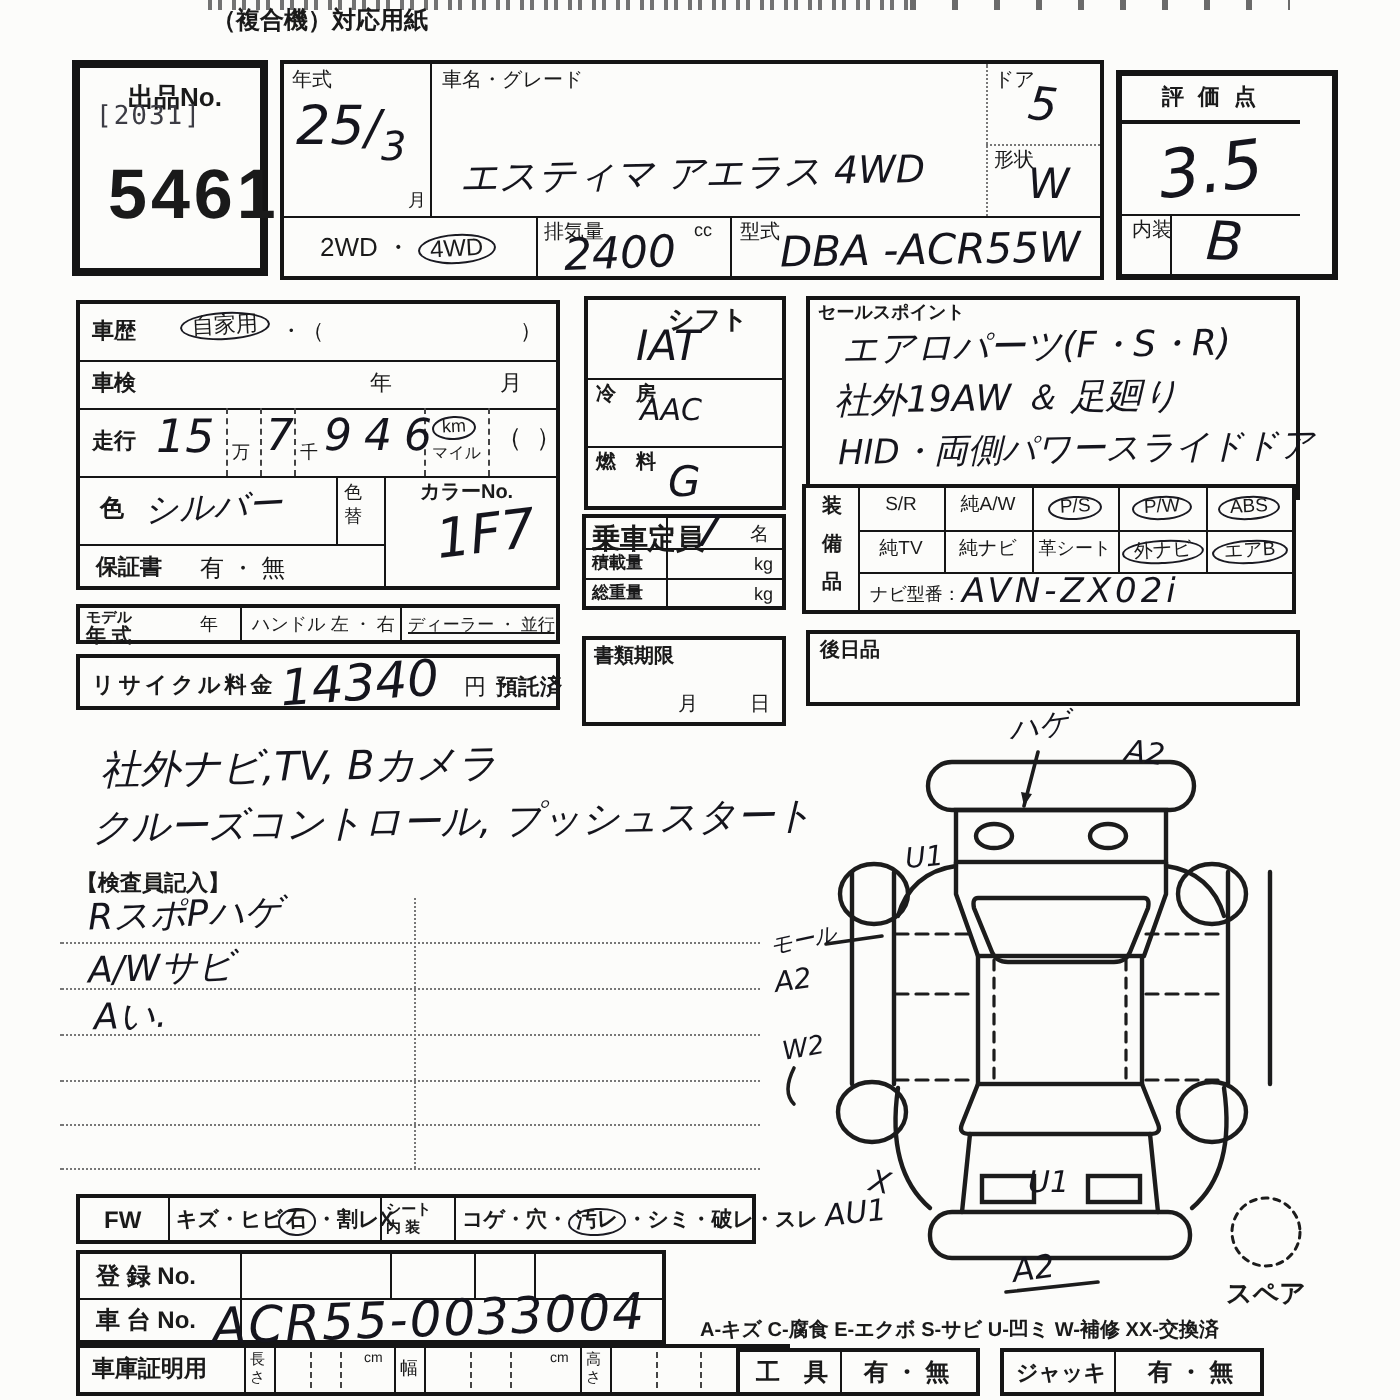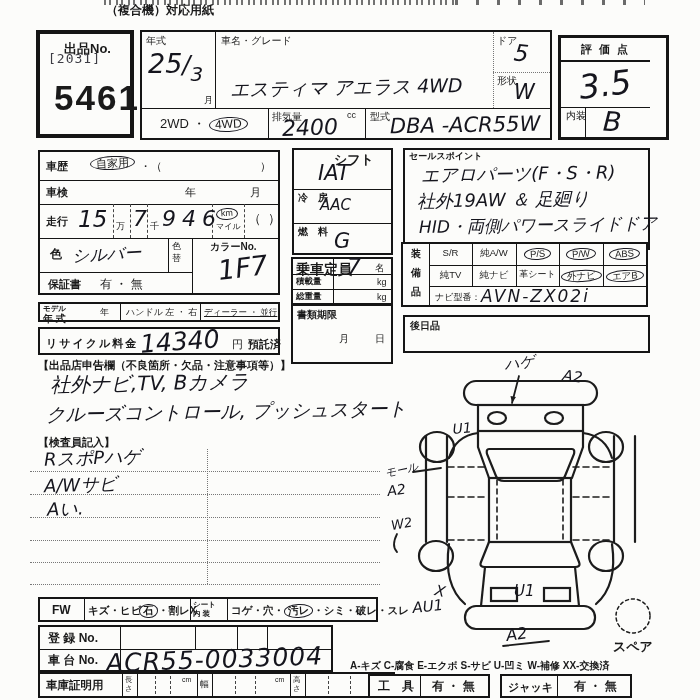--- a/index.html
+++ b/index.html
@@ -136,21 +136,20 @@
     <div class="lbl" style="left:164px;top:4px;font-size:8.5px;text-decoration:underline;">ディーラー ・ 並行</div>
   </div>
 
   <div class="box" style="left:38px;top:327px;width:242px;height:28px;">
     <div class="lbl b" style="left:6px;top:8px;font-size:11px;letter-spacing:2px;">リサイクル料金</div>
     <div class="hw" style="left:100px;top:0;font-size:25px;transform:rotate(-4deg);">14340</div>
     <div class="lbl" style="left:192px;top:9px;font-size:11px;">円</div>
     <div class="lbl b" style="left:208px;top:9px;font-size:11px;">預託済</div>
   </div>
 
-  <div class="lbl b" style="left:38px;top:359px;font-size:11px;">【出品店申告欄（不良箇所・欠品・注意事項等）】</div>
   <div class="hw" style="left:50px;top:373px;font-size:20px;transform:rotate(-1deg);">社外ナビ,TV, Bカメラ</div>
   <div class="hw" style="left:46px;top:402px;font-size:19px;transform:rotate(-1deg);">クルーズコントロール, プッシュスタート</div>
 
   <div class="lbl b" style="left:38px;top:436px;font-size:11px;">【検査員記入】</div>
   <div class="hw" style="left:44px;top:449px;font-size:18px;transform:rotate(-2deg);">RスポPハゲ</div>
   <div class="hw" style="left:44px;top:476px;font-size:18px;transform:rotate(-2deg);">A/Wサビ</div>
   <div class="hw" style="left:47px;top:500px;font-size:18px;transform:rotate(-2deg);">Aい.</div>
   <div class="hl hdot" style="left:30px;top:471px;width:350px;"></div>
   <div class="hl hdot" style="left:30px;top:494px;width:350px;"></div>
   <div class="hl hdot" style="left:30px;top:517px;width:350px;"></div>
@@ -176,21 +175,21 @@
     <div class="vl" style="left:40px;top:0;height:44px;"></div>
     <div class="lbl b" style="left:3px;top:3px;font-size:14px;">乗車定員</div>
     <div class="lbl b" style="left:3px;top:18px;font-size:8.5px;">積載量</div>
     <div class="lbl b" style="left:3px;top:33px;font-size:8.5px;">総重量</div>
     <div class="hw" style="left:54px;top:-3px;font-size:22px;">7</div>
     <div class="lbl" style="left:82px;top:4px;font-size:9.5px;">名</div>
     <div class="lbl" style="left:84px;top:19px;font-size:9px;">kg</div>
     <div class="lbl" style="left:84px;top:34px;font-size:9px;">kg</div>
   </div>
 
-  <div class="box" style="left:291px;top:304px;width:102px;height:60px;padding-left:40px;">
+  <div class="box" style="left:291px;top:318px;width:102px;height:45px;padding-left:40px;">
     <div class="lbl b" style="left:4px;top:3px;font-size:10px;">書類期限</div>
     <div class="lbl" style="left:46px;top:27px;font-size:10px;">月</div>
     <div class="lbl" style="left:82px;top:27px;font-size:10px;">日</div>
   </div>
 
   <div class="box" style="left:403px;top:148px;width:247px;height:102px;">
     <div class="lbl b" style="left:4px;top:2px;font-size:9px;">セールスポイント</div>
     <div class="hw" style="left:16px;top:15px;font-size:18px;transform:rotate(-1deg);">エアロパーツ(F・S・R)</div>
     <div class="hw" style="left:12px;top:41px;font-size:18px;transform:rotate(-1deg);">社外19AW ＆ 足廻り</div>
     <div class="hw" style="left:14px;top:67px;font-size:17px;transform:rotate(-1deg);">HID・両側パワースライドドア</div>

